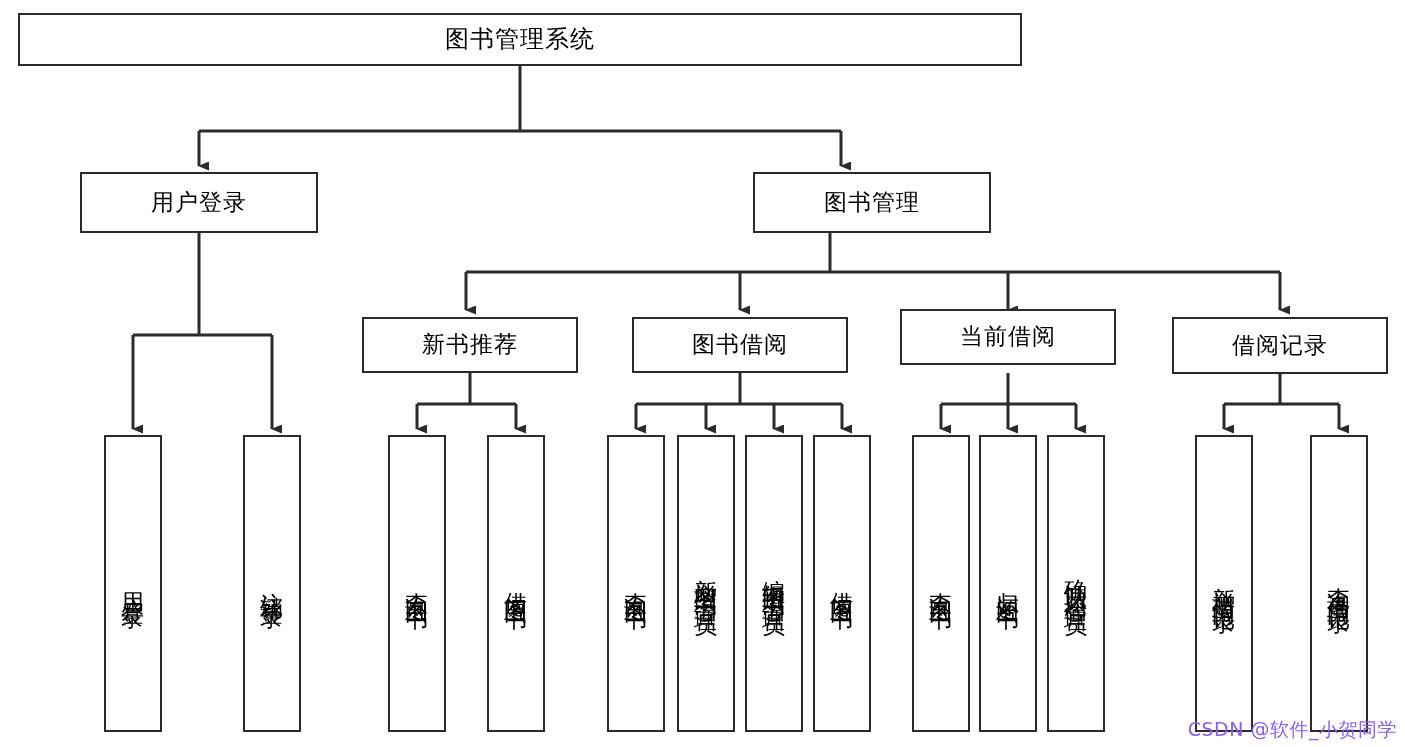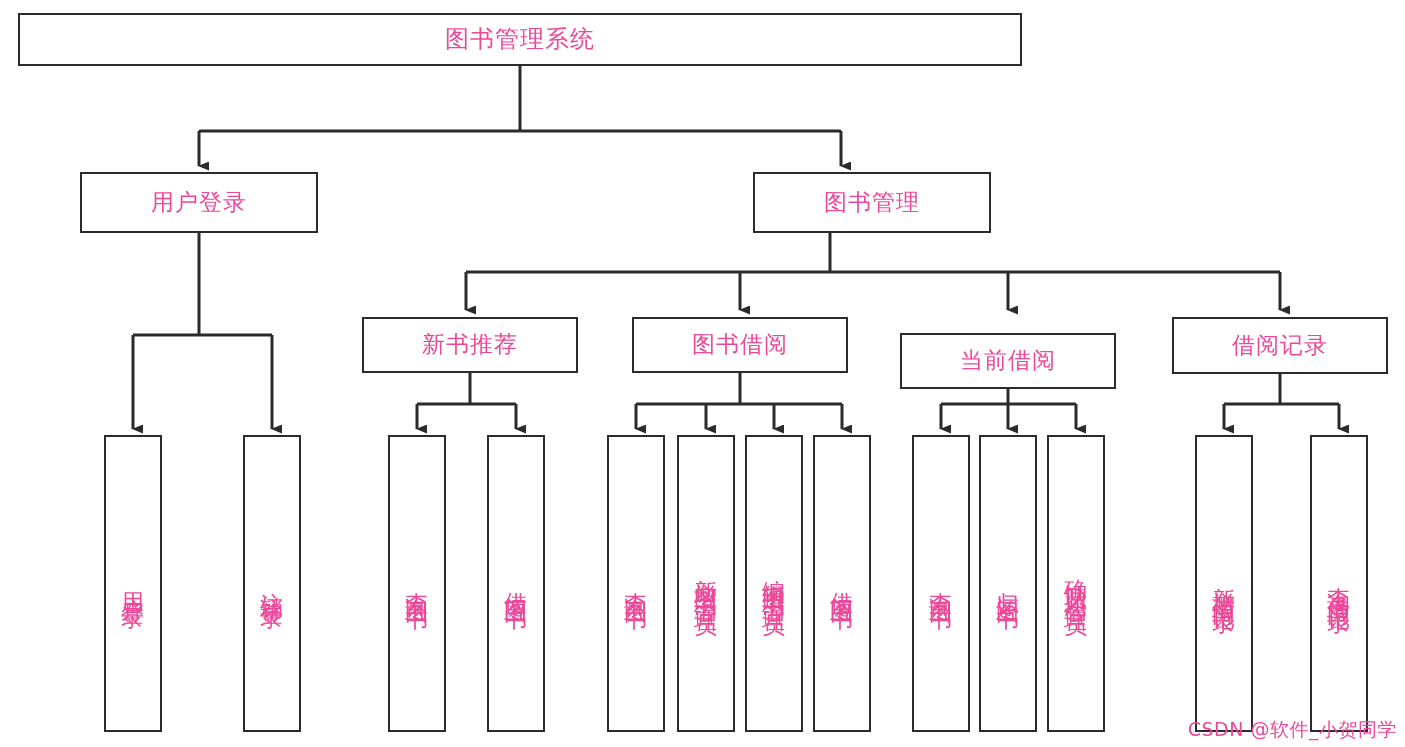--- a/index.html
+++ b/index.html
@@ -27,21 +27,21 @@
     pointer-events: none;
   }
   .node {
     position: absolute;
     box-sizing: border-box;
     border: 2.5px solid #2b2b2b;
     background: #ffffff;
     display: flex;
     align-items: center;
     justify-content: center;
-    color: #ec4899;
+    color: #000000;
   }
   .node.horiz {
     font-size: 23px;
     letter-spacing: 1px;
     line-height: 1.2;
   }
   .node.root {
     font-size: 24px;
   }
   .node.vert {
@@ -55,21 +55,21 @@
   }
   .node-label {
     display: block;
     white-space: pre-line;
   }
   .watermark {
     position: absolute;
     right: 8px;
     bottom: 4px;
     font-size: 19px;
-    color: #ec4899;
+    color: #8b5cf6;
     letter-spacing: 0.5px;
     white-space: nowrap;
     font-family: "DejaVu Sans", "Liberation Sans", sans-serif;
   }
 </style>
 </head>
 <body>
 
 <div id="diagram-canvas">
 
@@ -133,21 +133,21 @@
   <div class="node horiz" style="left:753px; top:172px; width:238px; height:61px;">
     <span class="node-label">图书管理</span>
   </div>
 
   <div class="node horiz" style="left:362px; top:317px; width:216px; height:56px;justify-content:center;">
     <span class="node-label">新书推荐</span>
   </div>
   <div class="node horiz" style="left:632px; top:317px; width:216px; height:56px;">
     <span class="node-label">图书借阅</span>
   </div>
-  <div class="node horiz" style="left:900px; top:333px; width:216px; height:56px;">
+  <div class="node horiz" style="left:900px; top:309px; width:216px; height:56px;">
     <span class="node-label">当前借阅</span>
   </div>
   <div class="node horiz" style="left:1172px; top:317px; width:216px; height:57px;">
     <span class="node-label">借阅记录</span>
   </div>
 
   <div class="node vert" style="left:104px; top:435px; width:58px; height:297px;">
     <span class="node-label">用户登录</span>
   </div>
   <div class="node vert" style="left:243px; top:435px; width:58px; height:297px;">

